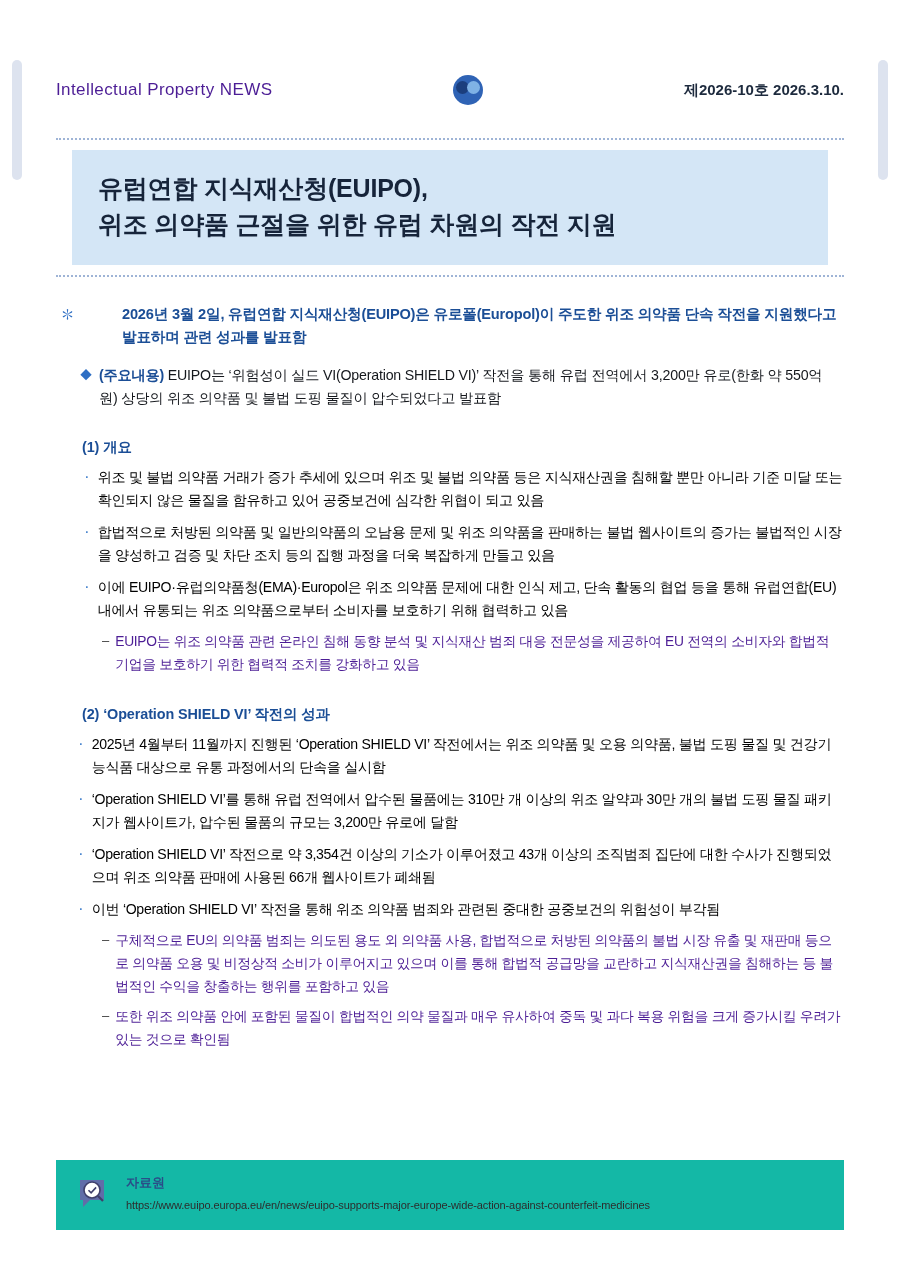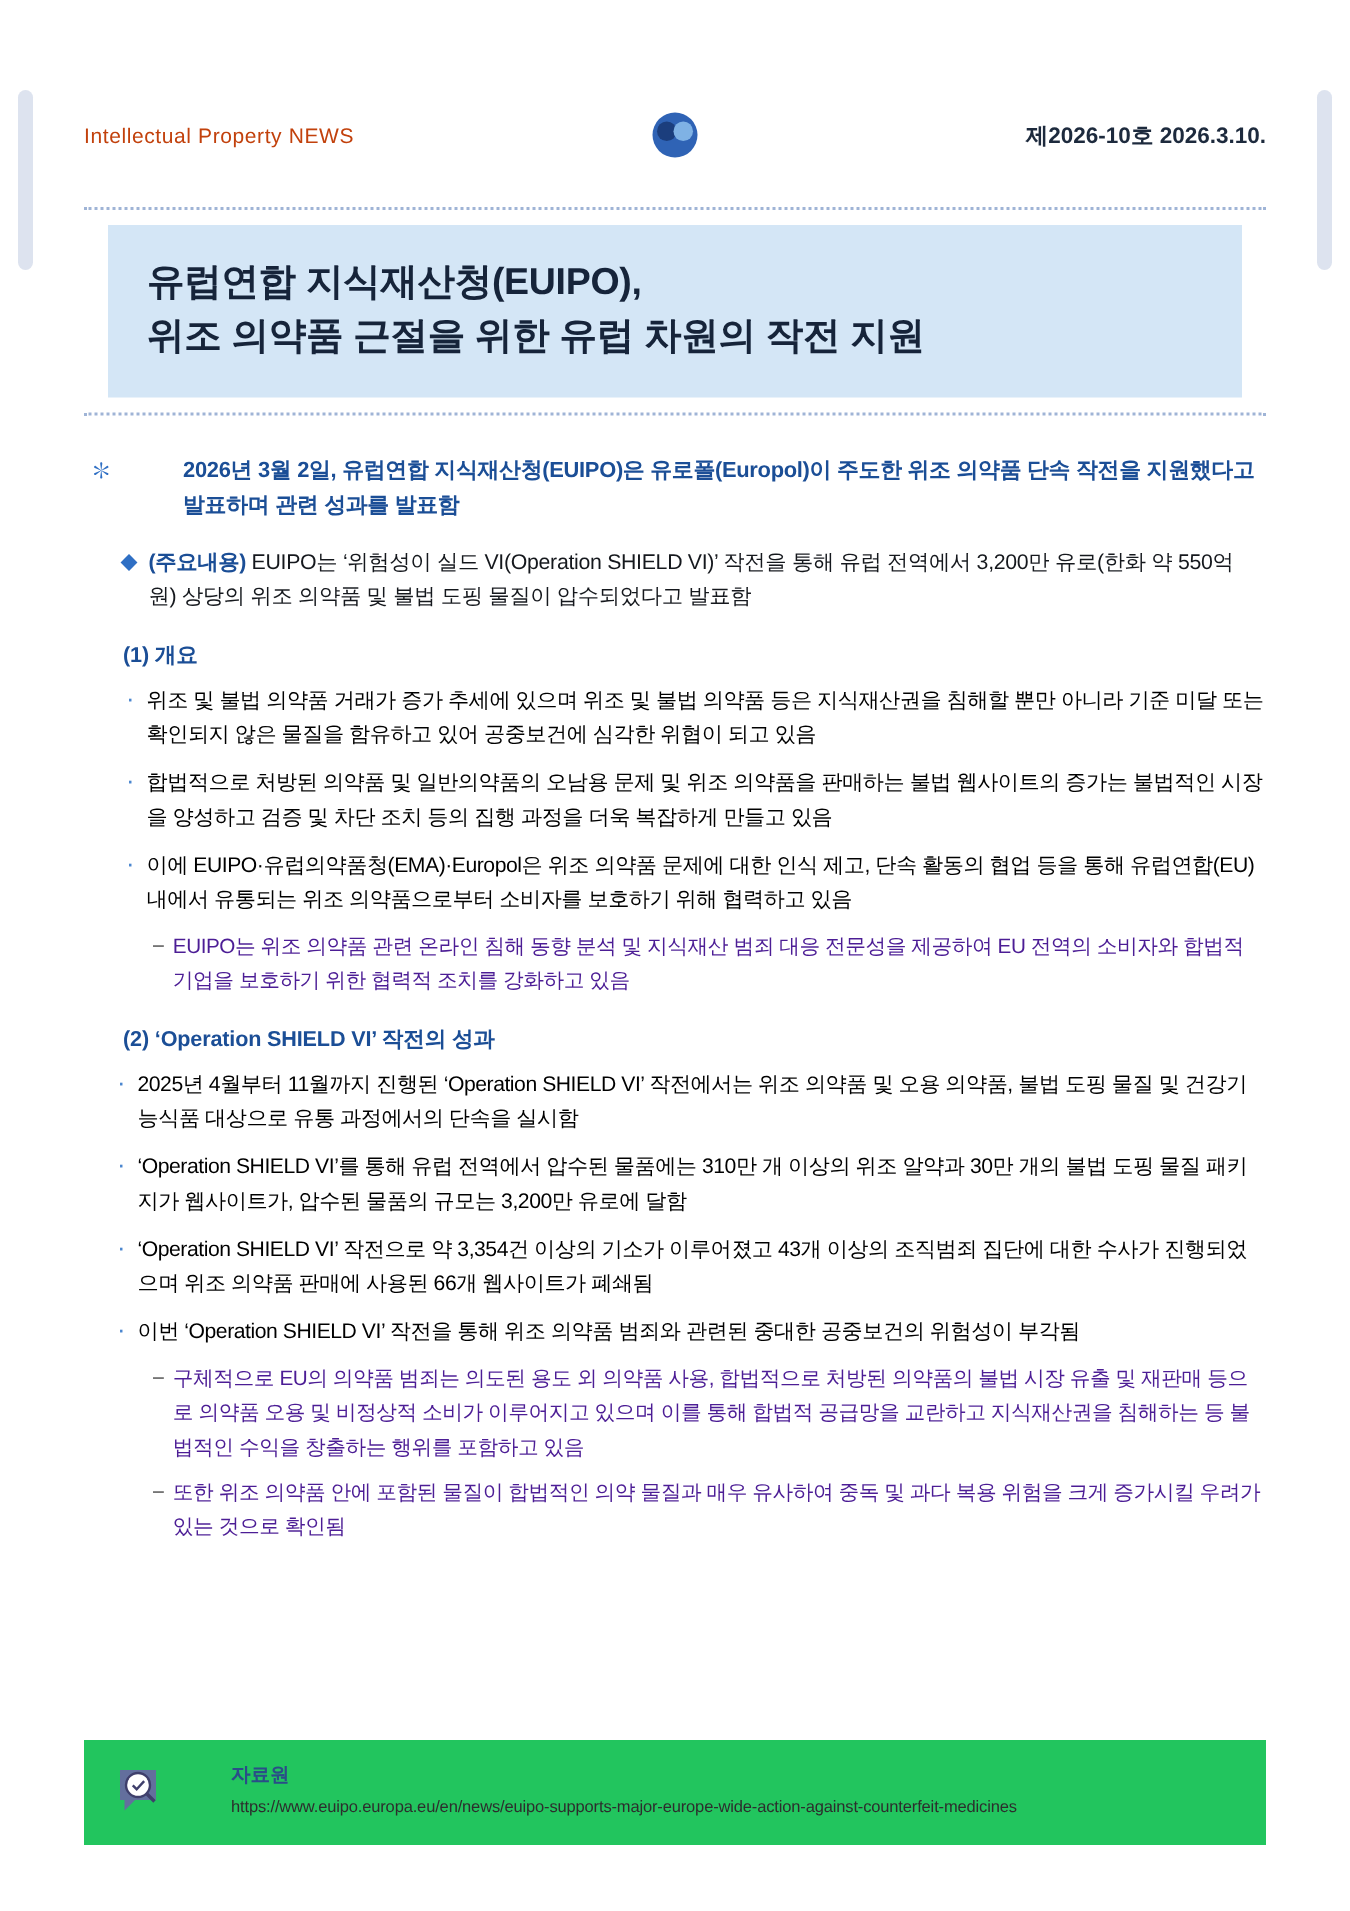--- a/index.html
+++ b/index.html
@@ -38,23 +38,23 @@
 
   
   .masthead {
     display: flex;
     align-items: center;
     justify-content: space-between;
     height: 64px;
     padding-top: 58px;
   }
   .brand {
-    font-size: 14px;
+    font-size: 17px;
     letter-spacing: 0.4px;
-    color: #c2410c;
+    color: #4c1d95;
     white-space: nowrap;
   }
   .logo-mark {
     width: 30px;
     height: 30px;
     border-radius: 50%;
     background: #2f63b5;
     position: relative;
     overflow: hidden;
     margin-left: -20px;
@@ -145,21 +145,21 @@
     color: #15181d;
     line-height: 1.62;
     letter-spacing: -0.2px;
   }
   .lvl2 .tx .lead {
     color: #1b4e96;
     font-weight: bold;
   }
 
   .section-head {
-    margin: 17px 0 8px 22px;
+    margin: 28px 0 8px 22px;
     font-size: 14.4px;
     font-weight: bold;
     color: #1b4e96;
     letter-spacing: -0.1px;
   }
 
   .bullet {
     display: flex;
     align-items: flex-start;
     margin: 9px 0 9px 24px;
@@ -198,25 +198,24 @@
   }
 
   .bullet.tight { margin-left: 18px; }
 
   
   .footer {
     position: absolute;
     left: 56px;
     right: 56px;
     bottom: 44px;
-    background: #22c55e;
+    background: #14b8a6;
     padding: 14px 18px 16px 18px;
     display: flex;
     align-items: flex-start;
-    gap: 28px;
   }
   .footer-icon {
     flex: 0 0 auto;
     width: 44px;
     height: 40px;
     margin-right: 8px;
     position: relative;
   }
   .footer-texts { flex: 1 1 auto; }
   .footer-title {

